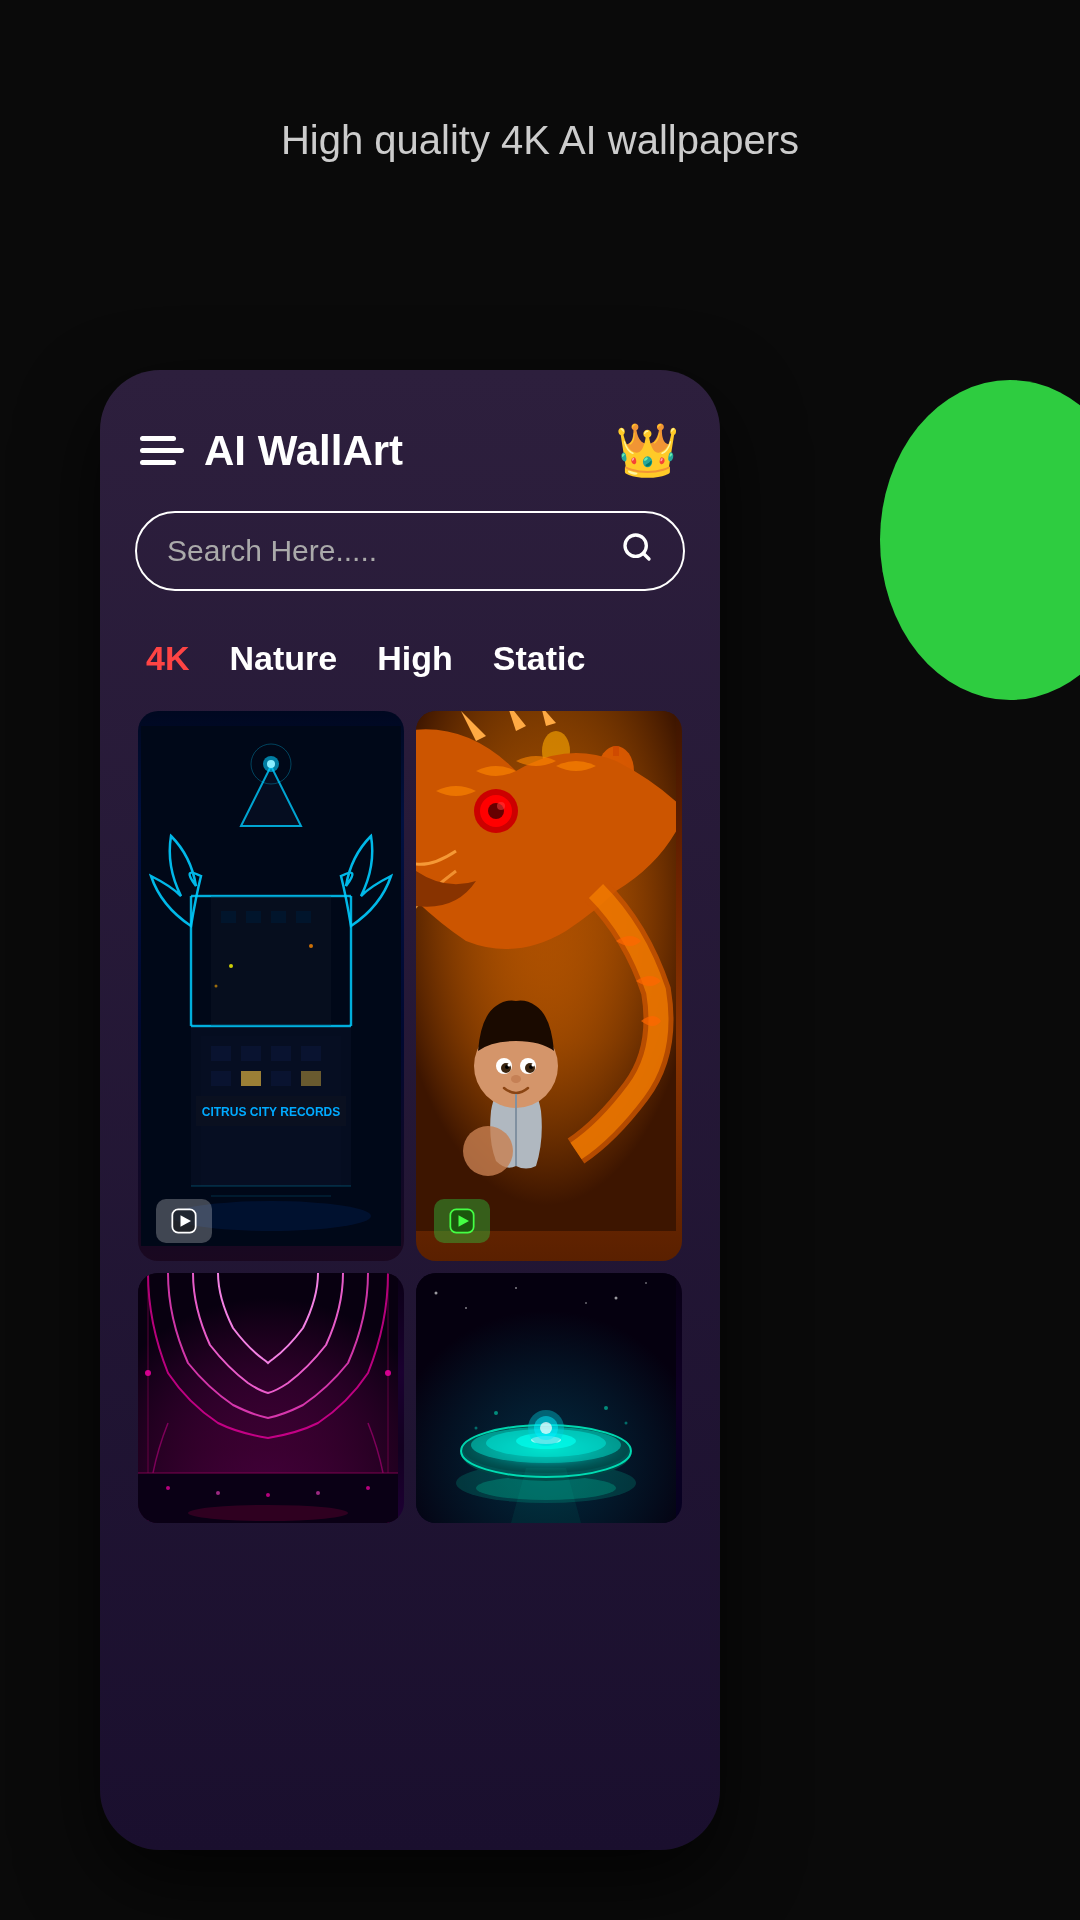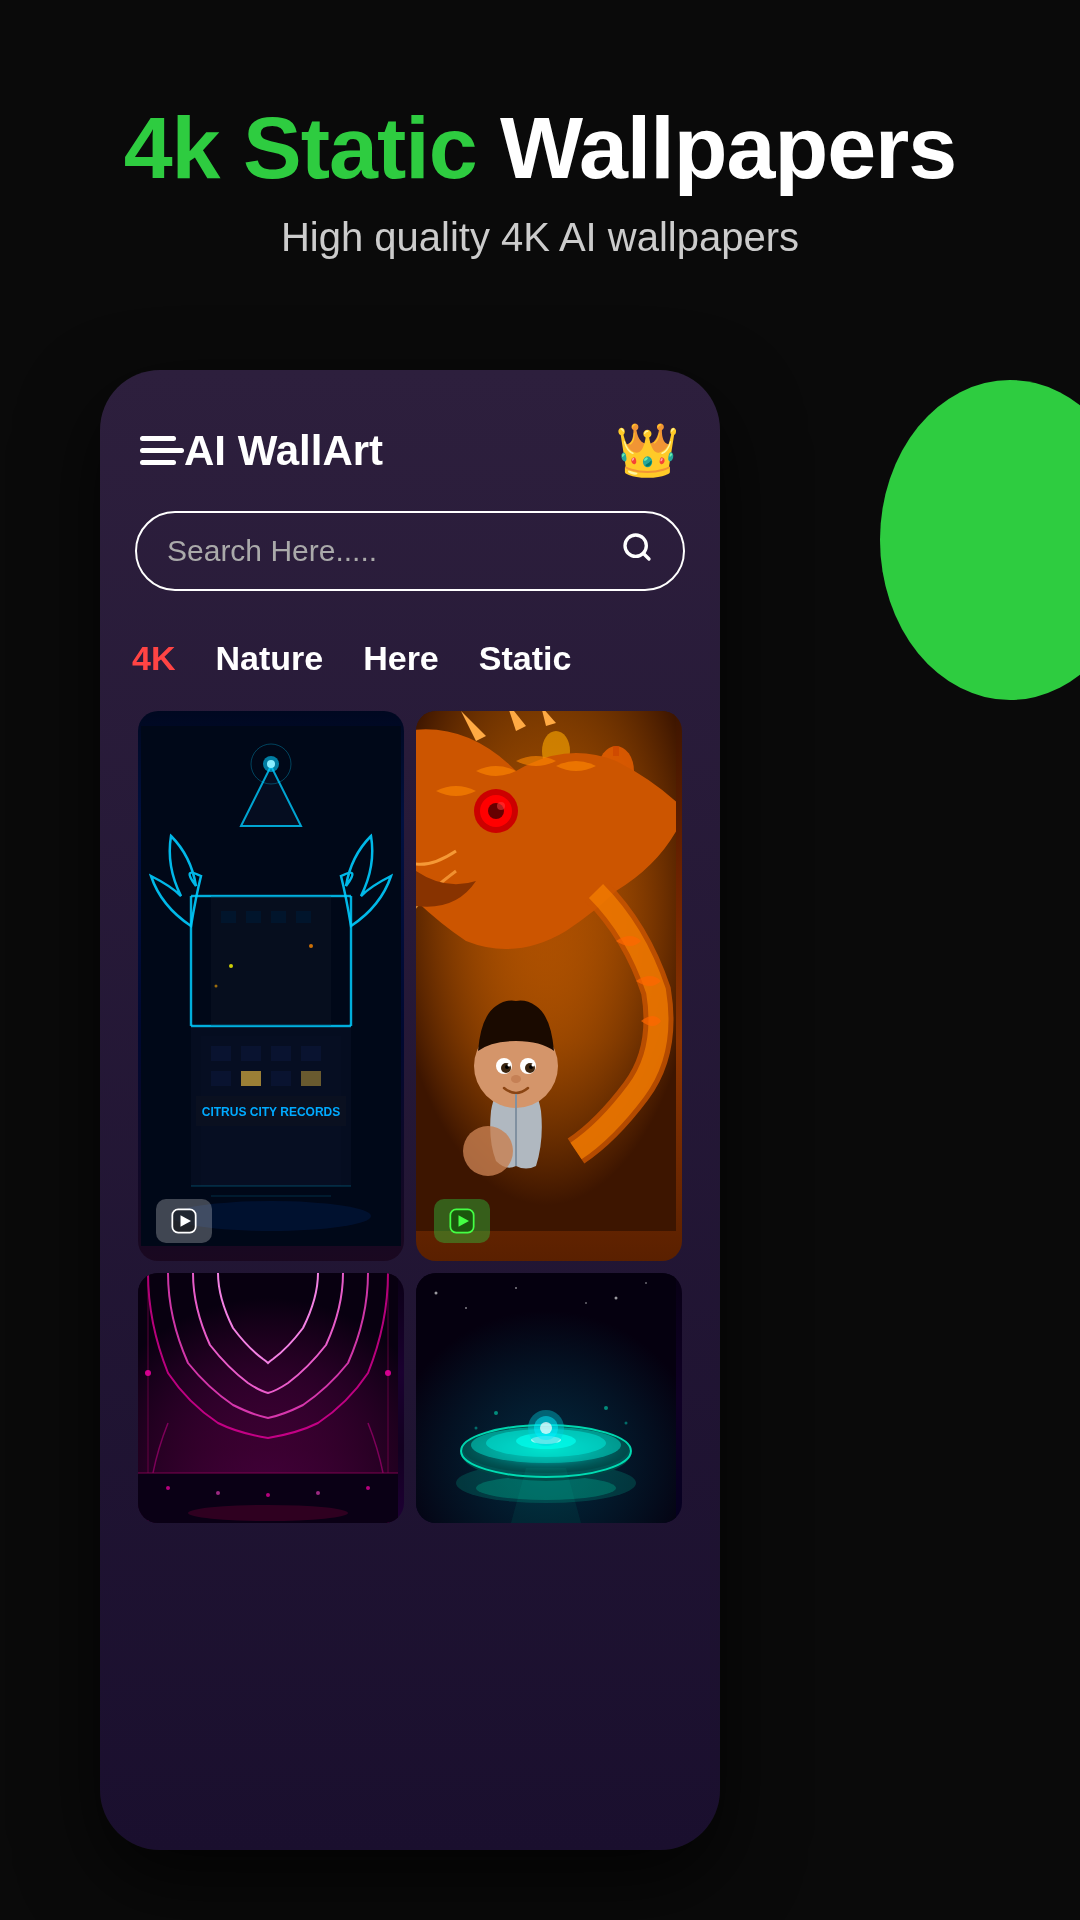--- a/index.html
+++ b/index.html
@@ -92,20 +92,21 @@
 
     .hamburger-line:first-child { width: 36px; }
     .hamburger-line:nth-child(2) { width: 44px; }
     .hamburger-line:last-child { width: 36px; }
 
     .app-title {
       font-size: 42px;
       font-weight: 700;
       color: #ffffff;
       flex: 1;
+      margin-left: 20px;
     }
 
     .crown-icon {
       font-size: 52px;
     }
 
     
     .search-bar-container {
       padding: 0 35px 30px 35px;
     }
@@ -128,21 +129,21 @@
 
     .search-icon-svg {
       color: #ffffff;
       font-size: 34px;
     }
 
     
     .category-tabs {
       display: flex;
       align-items: center;
-      padding: 10px 35px 25px 32px;
+      padding: 10px 35px 25px 46px;
       gap: 40px;
     }
 
     .tab-item {
       font-size: 34px;
       font-weight: 700;
       color: #ffffff;
       cursor: pointer;
       padding: 8px 0;
     }
@@ -237,23 +238,20 @@
       position: absolute;
       top: 0; left: 0; right: 0; bottom: 0;
     }
   </style>
 </head>
 <body>
 
 <div class="green-circle"></div>
 
 <div class="hero-section">
-  <h1 class="hero-title">
-    <span class="highlight">4k Static</span><span> Wallpapers</span>
-  </h1>
   <p class="hero-subtitle">High quality 4K AI wallpapers</p>
 </div>
 
 <div class="phone-frame">
 
   <div class="app-header">
     <div class="hamburger-menu">
       <div class="hamburger-line"></div>
       <div class="hamburger-line"></div>
       <div class="hamburger-line"></div>
@@ -270,21 +268,21 @@
           <circle cx="11" cy="11" r="8"></circle>
           <line x1="21" y1="21" x2="16.65" y2="16.65"></line>
         </svg>
       </span>
     </div>
   </div>
 
   <div class="category-tabs">
     <span class="tab-item active">4K</span>
     <span class="tab-item">Nature</span>
-    <span class="tab-item">Here</span>
+    <span class="tab-item">High</span>
     <span class="tab-item">Static</span>
   </div>
 
   <div class="wallpaper-grid">
 
     <div class="wallpaper-card wallpaper-card-tall card-neon-building">
       <div class="building-svg-container">
         <svg viewBox="0 0 260 520" width="260" height="520" xmlns="http://www.w3.org/2000/svg">
 
           <rect width="260" height="520" fill="#000818"></rect>

